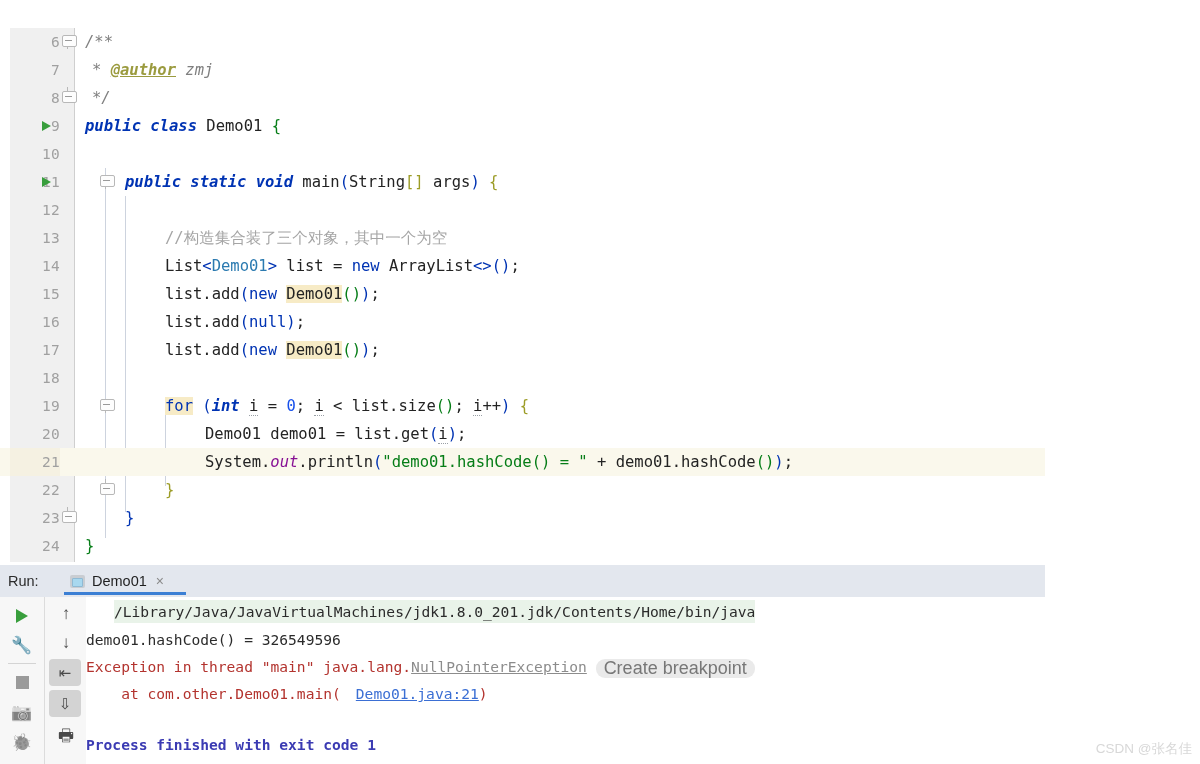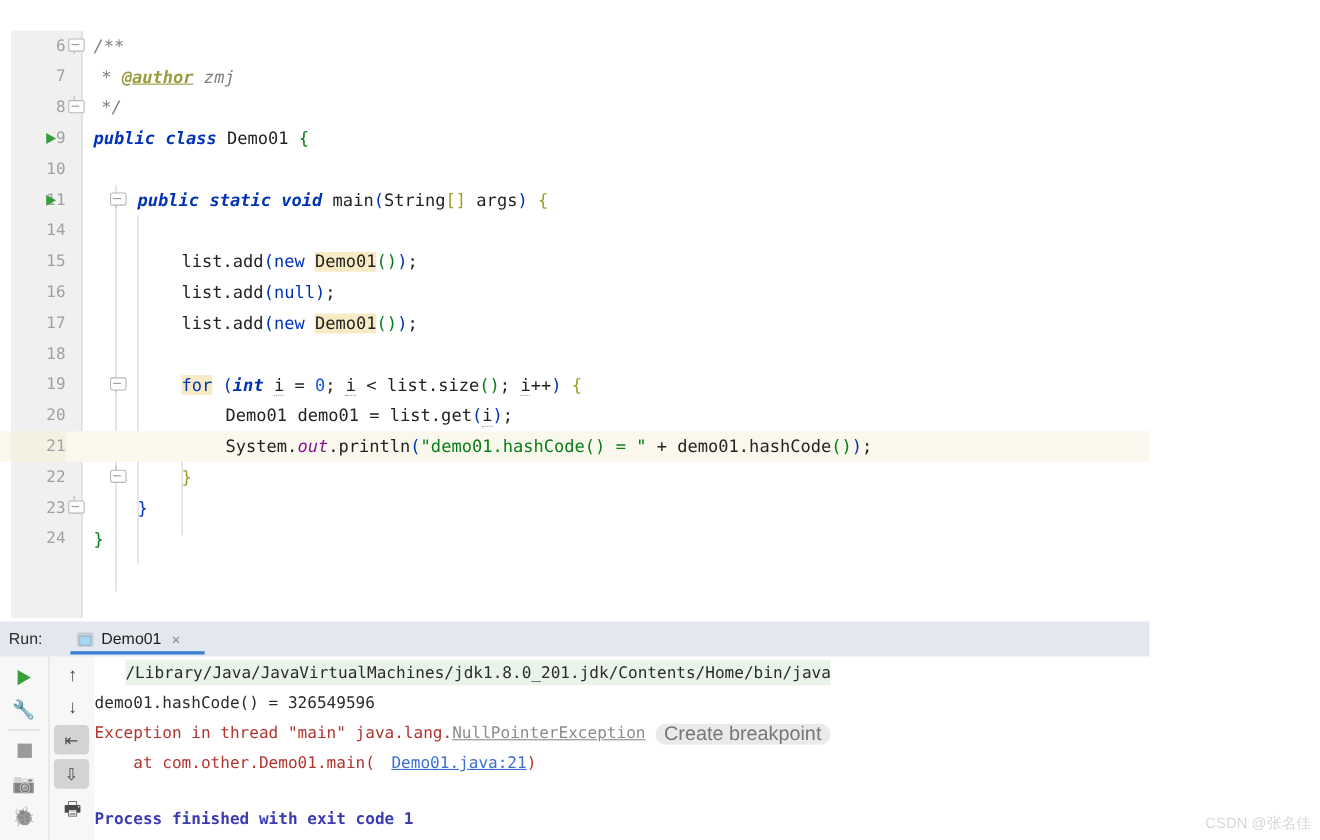--- a/index.html
+++ b/index.html
@@ -334,24 +334,32 @@
         <span class="lineno-cell">10</span>
       </div>
 
       <div class="code-line">
         <span class="lineno-cell">11</span>
         <span class="runmark"></span>
         <span class="fold down" style="left:100px;"><span class="box"></span></span>
         <span class="code-text" style="left:125px;"><span class="kw">public</span><span> </span><span class="kw">static</span><span> </span><span class="kw">void</span><span> </span><span class="cls">main</span><span class="br1">(</span><span class="cls">String</span><span class="br2">[]</span><span> </span><span class="cls">args</span><span class="br1">)</span><span> </span><span class="br2">{</span></span>
       </div>
 
-
+      <div class="code-line">
+        <span class="lineno-cell">12</span>
+      </div>
+
+      <div class="code-line">
+        <span class="lineno-cell">13</span>
+        <span class="code-text cmt" style="left:165px;font-style:normal;">//构造集合装了三个对象，其中一个为空</span>
+      </div>
 
       <div class="code-line">
         <span class="lineno-cell">14</span>
+        <span class="code-text" style="left:165px;"><span class="cls">List</span><span class="br1">&lt;</span><span class="type">Demo01</span><span class="br1">&gt;</span><span> </span><span class="cls">list</span><span> = </span><span class="kw2">new</span><span> </span><span class="cls">ArrayList</span><span class="br1">&lt;&gt;</span><span class="br1">()</span><span>;</span></span>
       </div>
 
       <div class="code-line">
         <span class="lineno-cell">15</span>
         <span class="code-text" style="left:165px;"><span class="cls">list</span><span>.</span><span class="cls">add</span><span class="br1">(</span><span class="kw2">new</span><span> </span><span class="hlident">Demo01</span><span class="br3">()</span><span class="br1">)</span><span>;</span></span>
       </div>
 
       <div class="code-line">
         <span class="lineno-cell">16</span>
         <span class="code-text" style="left:165px;"><span class="cls">list</span><span>.</span><span class="cls">add</span><span class="br1">(</span><span class="kw2">null</span><span class="br1">)</span><span>;</span></span>

